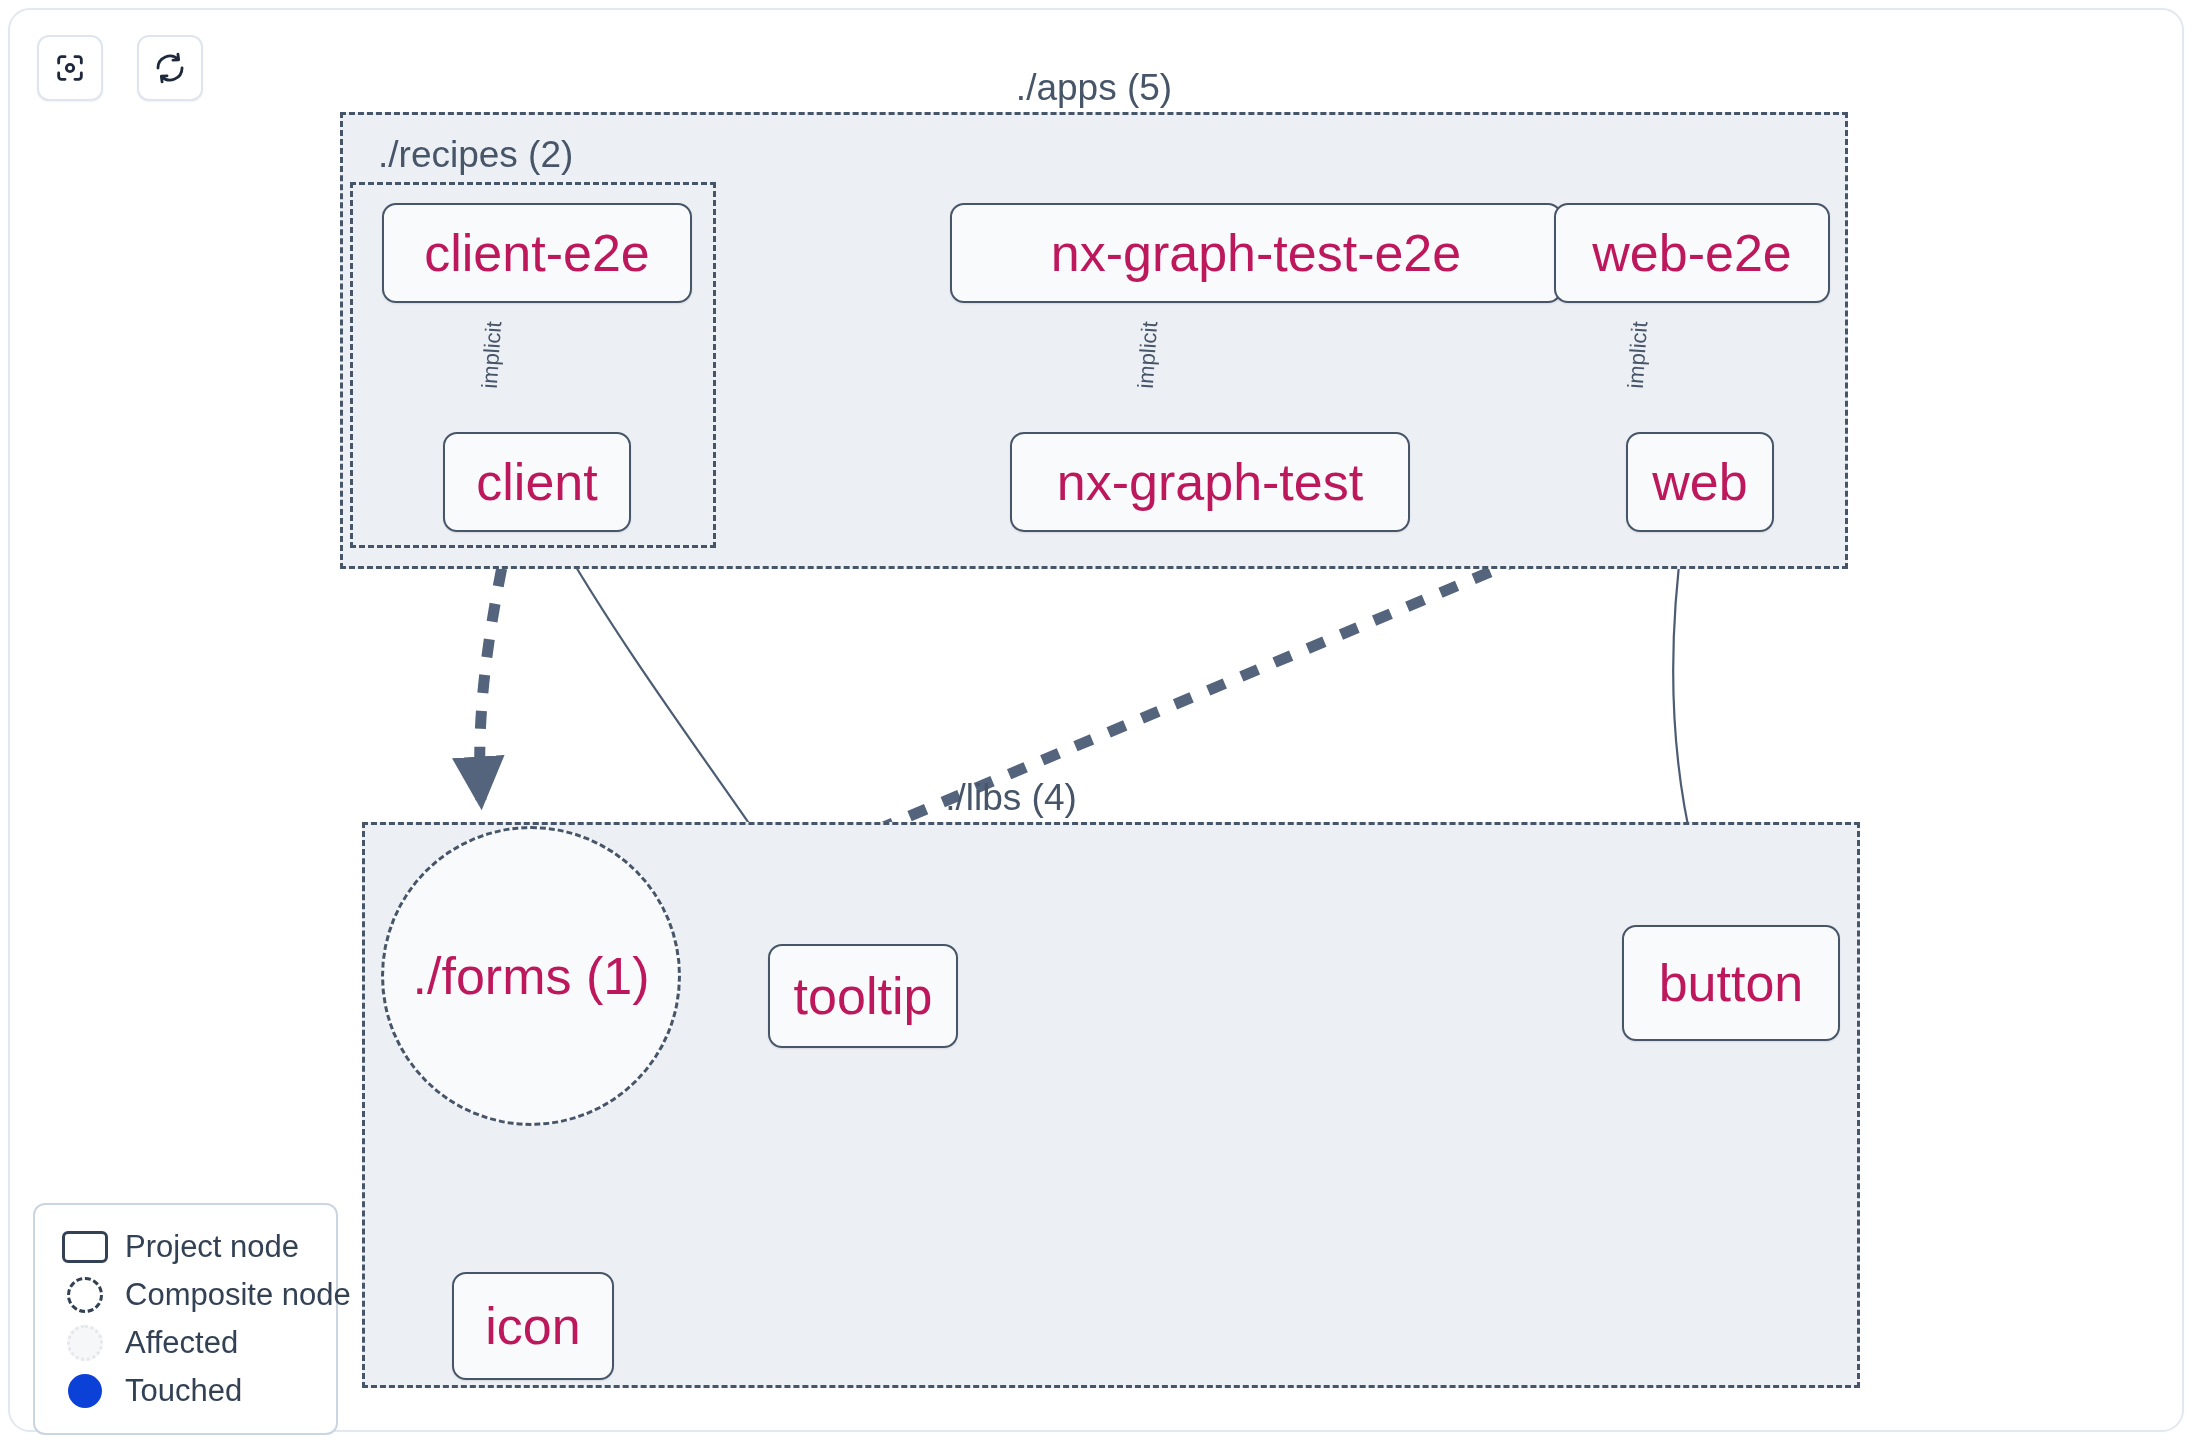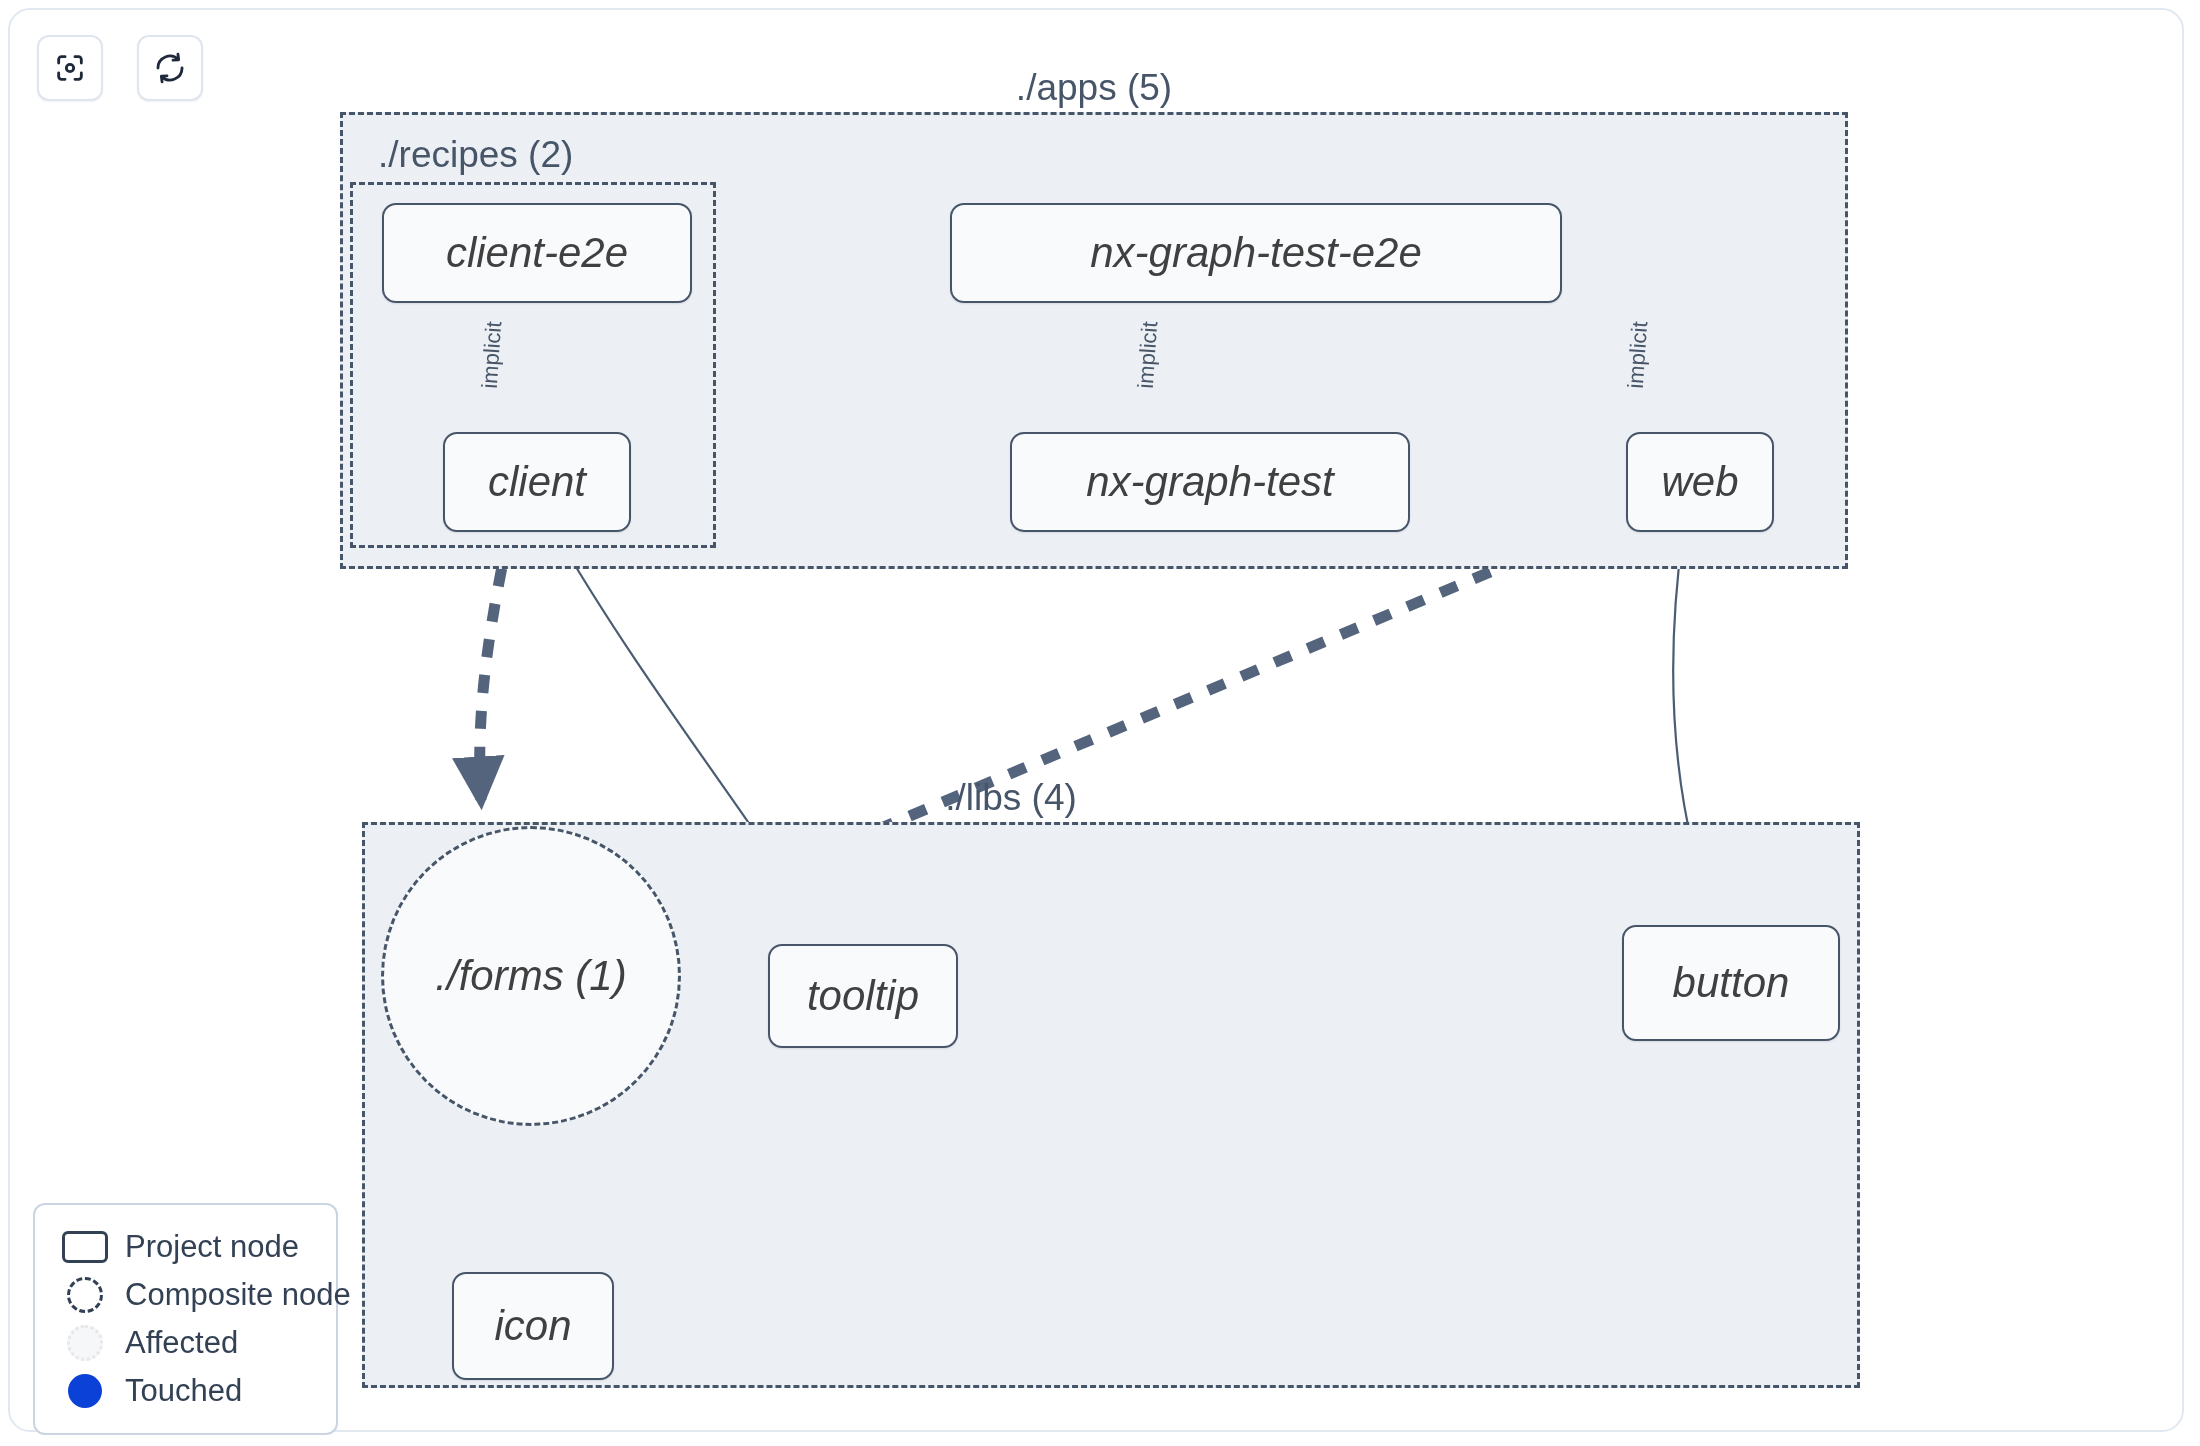--- a/index.html
+++ b/index.html
@@ -87,25 +87,24 @@
     border-radius: 14px;
     box-sizing: border-box;
     display: flex;
     align-items: center;
     justify-content: center;
     z-index: 20;
     cursor: pointer;
     box-shadow: 0 1px 2px rgba(15,23,42,0.10);
   }
   .node-label {
-    font-size: 42px;
-    color: #404040;
+    font-size: 52px;
+    color: #be185d;
     white-space: nowrap;
     line-height: 1;
-    font-style: italic;
   }
   .node.composite {
     border-radius: 50%;
     border: 3px dashed #475569;
     background: #f8fafc;
     box-shadow: none;
     align-items: center;
   }
   
   .edge-label {
@@ -246,20 +245,23 @@
   <div class="edge-label" id="elbl-0" style="left: 492px; top: 355px; transform: translate(-50%, -50%) rotate(274deg);">implicit</div>
   <div class="edge-label" id="elbl-1" style="left: 1148px; top: 355px; transform: translate(-50%, -50%) rotate(274deg);">implicit</div>
   <div class="edge-label" id="elbl-2" style="left: 1638px; top: 355px; transform: translate(-50%, -50%) rotate(274deg);">implicit</div>
 
   <div class="node" id="node-client-e2e" style="left: 382px; top: 203px; width: 310px; height: 100px;">
     <span class="node-label">client-e2e</span>
   </div>
   <div class="node" id="node-nx-graph-test-e2e" style="left: 950px; top: 203px; width: 612px; height: 100px;">
     <span class="node-label">nx-graph-test-e2e</span>
   </div>
+  <div class="node" id="node-web-e2e" style="left: 1554px; top: 203px; width: 276px; height: 100px;">
+    <span class="node-label">web-e2e</span>
+  </div>
   <div class="node" id="node-nx-graph-test" style="left: 1010px; top: 432px; width: 400px; height: 100px;">
     <span class="node-label">nx-graph-test</span>
   </div>
   <div class="node" id="node-client" style="left: 443px; top: 432px; width: 188px; height: 100px;">
     <span class="node-label">client</span>
   </div>
   <div class="node" id="node-web" style="left: 1626px; top: 432px; width: 148px; height: 100px;">
     <span class="node-label">web</span>
   </div>
   <div class="node composite" id="node-forms" style="left: 381px; top: 826px; width: 300px; height: 300px;">

